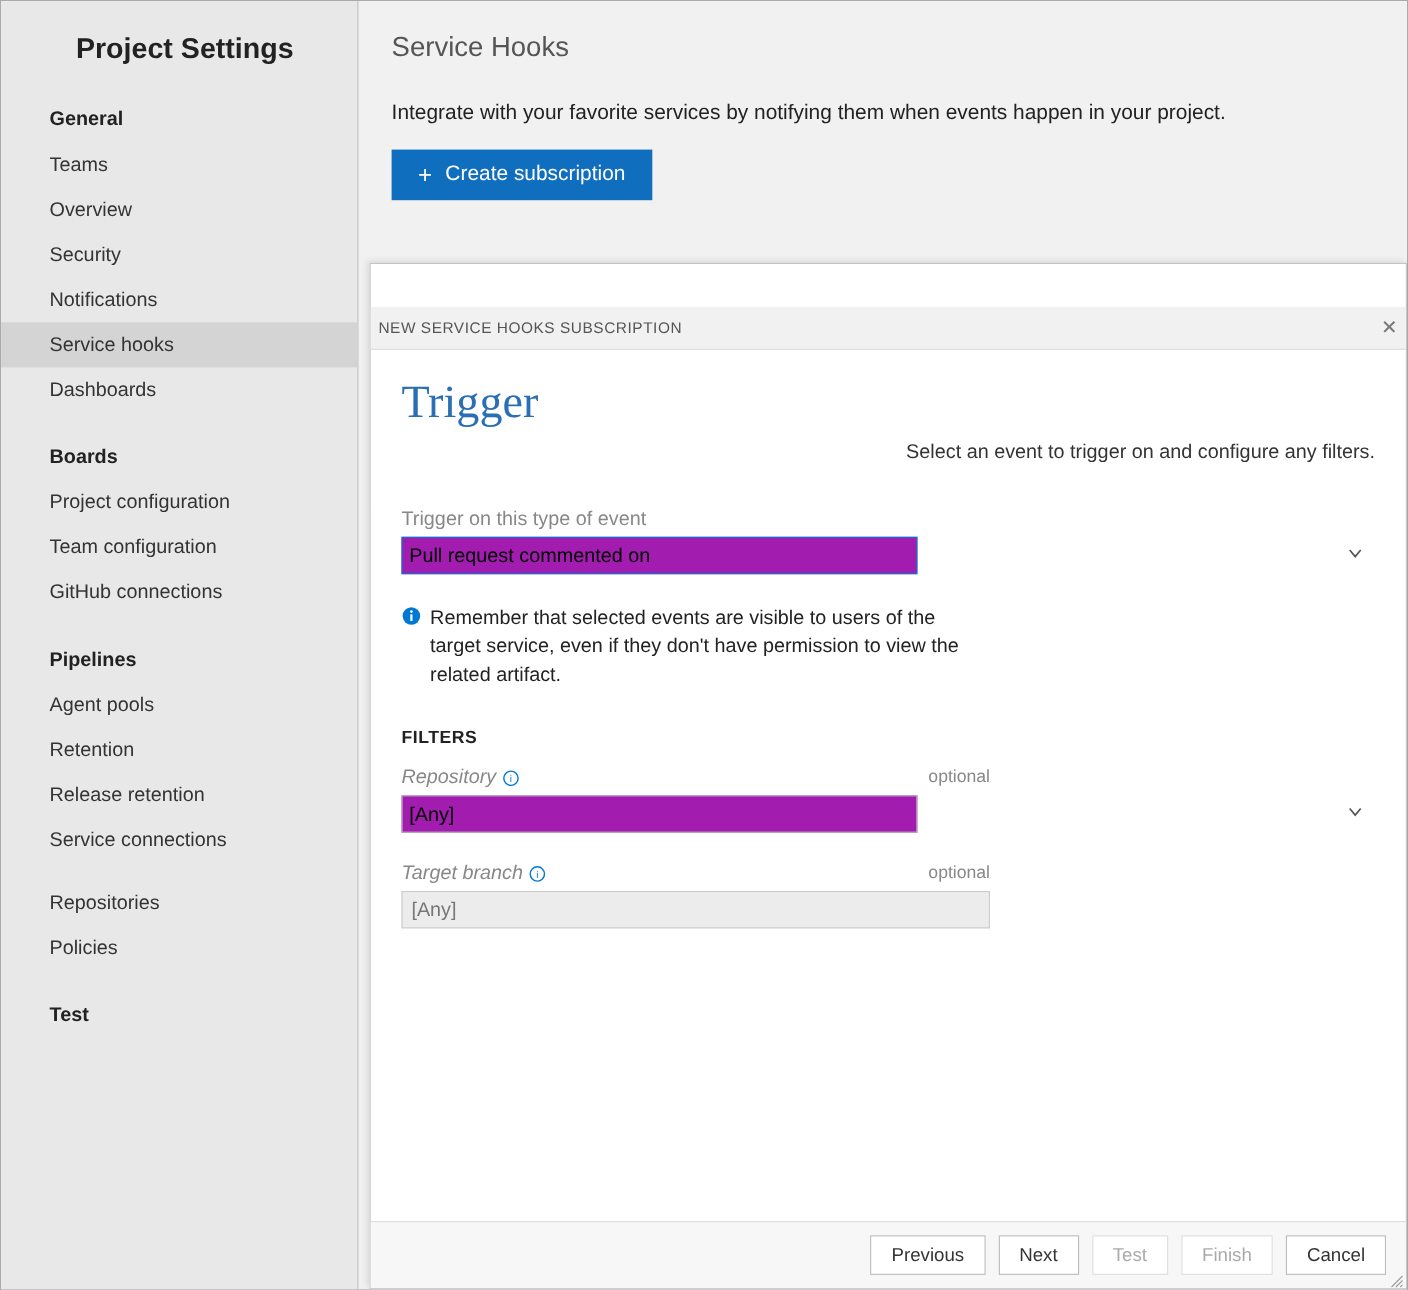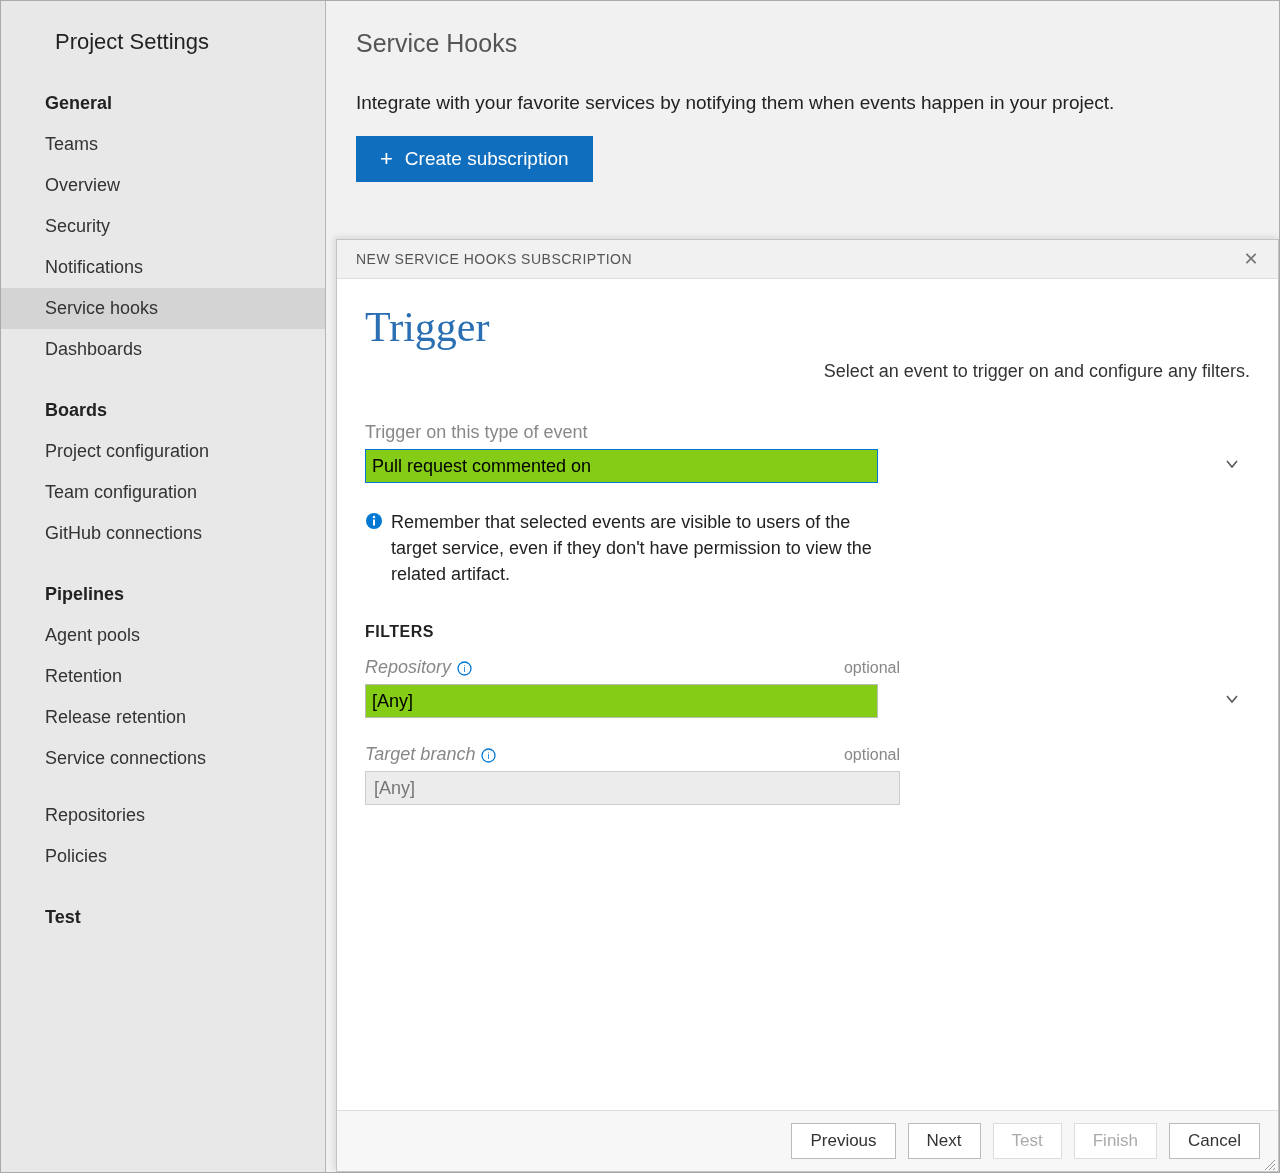--- a/index.html
+++ b/index.html
@@ -1,41 +1,41 @@
 <!DOCTYPE html>
 <html><head>
 <meta charset="utf-8">
 <style>
   * { box-sizing: border-box; margin: 0; padding: 0; }
   html, body { width: 1280px; height: 1173px; font-family: "Segoe UI", Arial, sans-serif; font-size: 18px; color: #222; background: #fff; overflow: hidden; }
   .app { display: flex; height: 100%; border: 1px solid #aaa; }
   
   .sidebar { width: 325px; background: #e8e8e8; border-right: 1px solid #b5b5b5; padding-top: 18px; }
-  .sidebar h1 { font-size: 22px; font-weight: 400; padding: 10px 30px 24px 54px; }
+  .sidebar h1 { font-size: 26px; font-weight: 700; padding: 10px 30px 24px 68px; }
   .section-title { font-size: 18px; font-weight: 700; padding: 14px 30px 10px 44px; }
   .nav-item { font-size: 18px; font-weight: 400; padding: 10px 30px 10px 44px; cursor: pointer; color: #333; }
   .nav-item.active { background: #d4d4d4; }
   .section-gap { height: 16px; }
   
   .main { flex: 1; position: relative; background: #f1f1f1; }
   .main-header { padding: 28px 30px 0 30px; }
   .main-title { font-size: 25px; font-weight: 300; color: #555; margin-bottom: 34px; }
   .main-desc { font-size: 19px; color: #222; margin-bottom: 22px; }
   .create-btn { display: inline-flex; align-items: center; gap: 12px; background: #106ebe; color: #fff; border: none; padding: 12px 24px; font-size: 19px; cursor: pointer; }
   .create-btn .plus { font-size: 22px; line-height: 0; }
   
   .modal { position: absolute; top: 238px; left: 10px; right: 0; bottom: 0; background: #fff; border: 1px solid #c4c4c4; box-shadow: -2px -2px 6px rgba(0,0,0,0.1); display: flex; flex-direction: column; }
-  .modal-header { background: #f1f1f1; border-bottom: 1px solid #ddd; padding: 8px 19px; display: flex; justify-content: space-between; align-items: center; font-size: 14px; letter-spacing: 0.5px; color: #555; }
+  .modal-header { background: #f1f1f1; border-bottom: 1px solid #ddd; padding: 8px 7px; display: flex; justify-content: space-between; align-items: center; font-size: 14px; letter-spacing: 0.5px; color: #555; margin-top: 39px; }
   .modal-header .close { cursor: pointer; font-size: 18px; color: #777; }
   .modal-body { flex: 1; padding: 24px 28px 0 28px; overflow: auto; }
   .trigger-title { font-size: 42px; font-weight: 300; color: #2a6fb3; margin-bottom: 10px; font-family: Liberation Serif, serif; }
   .trigger-desc { font-size: 18px; color: #333; margin-bottom: 40px; text-align: right; }
   .field-label { font-size: 18px; color: #888; margin-bottom: 6px; }
   .select-wrap { position: relative; margin-bottom: 26px; }
-  .select { width: 513px; height: 34px; border: 1px solid #0078d4; background: #84cc16; font-size: 18px; padding: 3px 34px 3px 6px; appearance: none; -webkit-appearance: none; cursor: pointer; }
+  .select { width: 469px; height: 34px; border: 1px solid #0078d4; background: #a21caf; font-size: 18px; padding: 3px 34px 3px 6px; appearance: none; -webkit-appearance: none; cursor: pointer; }
   .select-plain { border: 1px solid #bbb; }
   .select-disabled { width: 535px; height: 34px; border: 1px solid #ccc; background: #ececec; font-size: 18px; padding: 3px 8px; color: #777; }
   .chev { position: absolute; right: 10px; top: 7px; pointer-events: none; }
   .chev svg { width: 16px; height: 16px; stroke: #555; fill: none; stroke-width: 1.5; }
   .info-row { display: flex; gap: 8px; max-width: 535px; margin-bottom: 36px; align-items: flex-start; }
   .info-icon { width: 18px; height: 18px; flex-shrink: 0; margin-top: 3px; }
   .info-icon svg { width: 18px; height: 18px; }
   .info-text { font-size: 18px; line-height: 1.45; color: #222; }
   .filters-title { font-size: 16px; font-weight: 700; letter-spacing: 0.5px; margin-bottom: 16px; }
   .filter-row-label { display: flex; align-items: center; gap: 6px; margin-bottom: 6px; width: 535px; }

